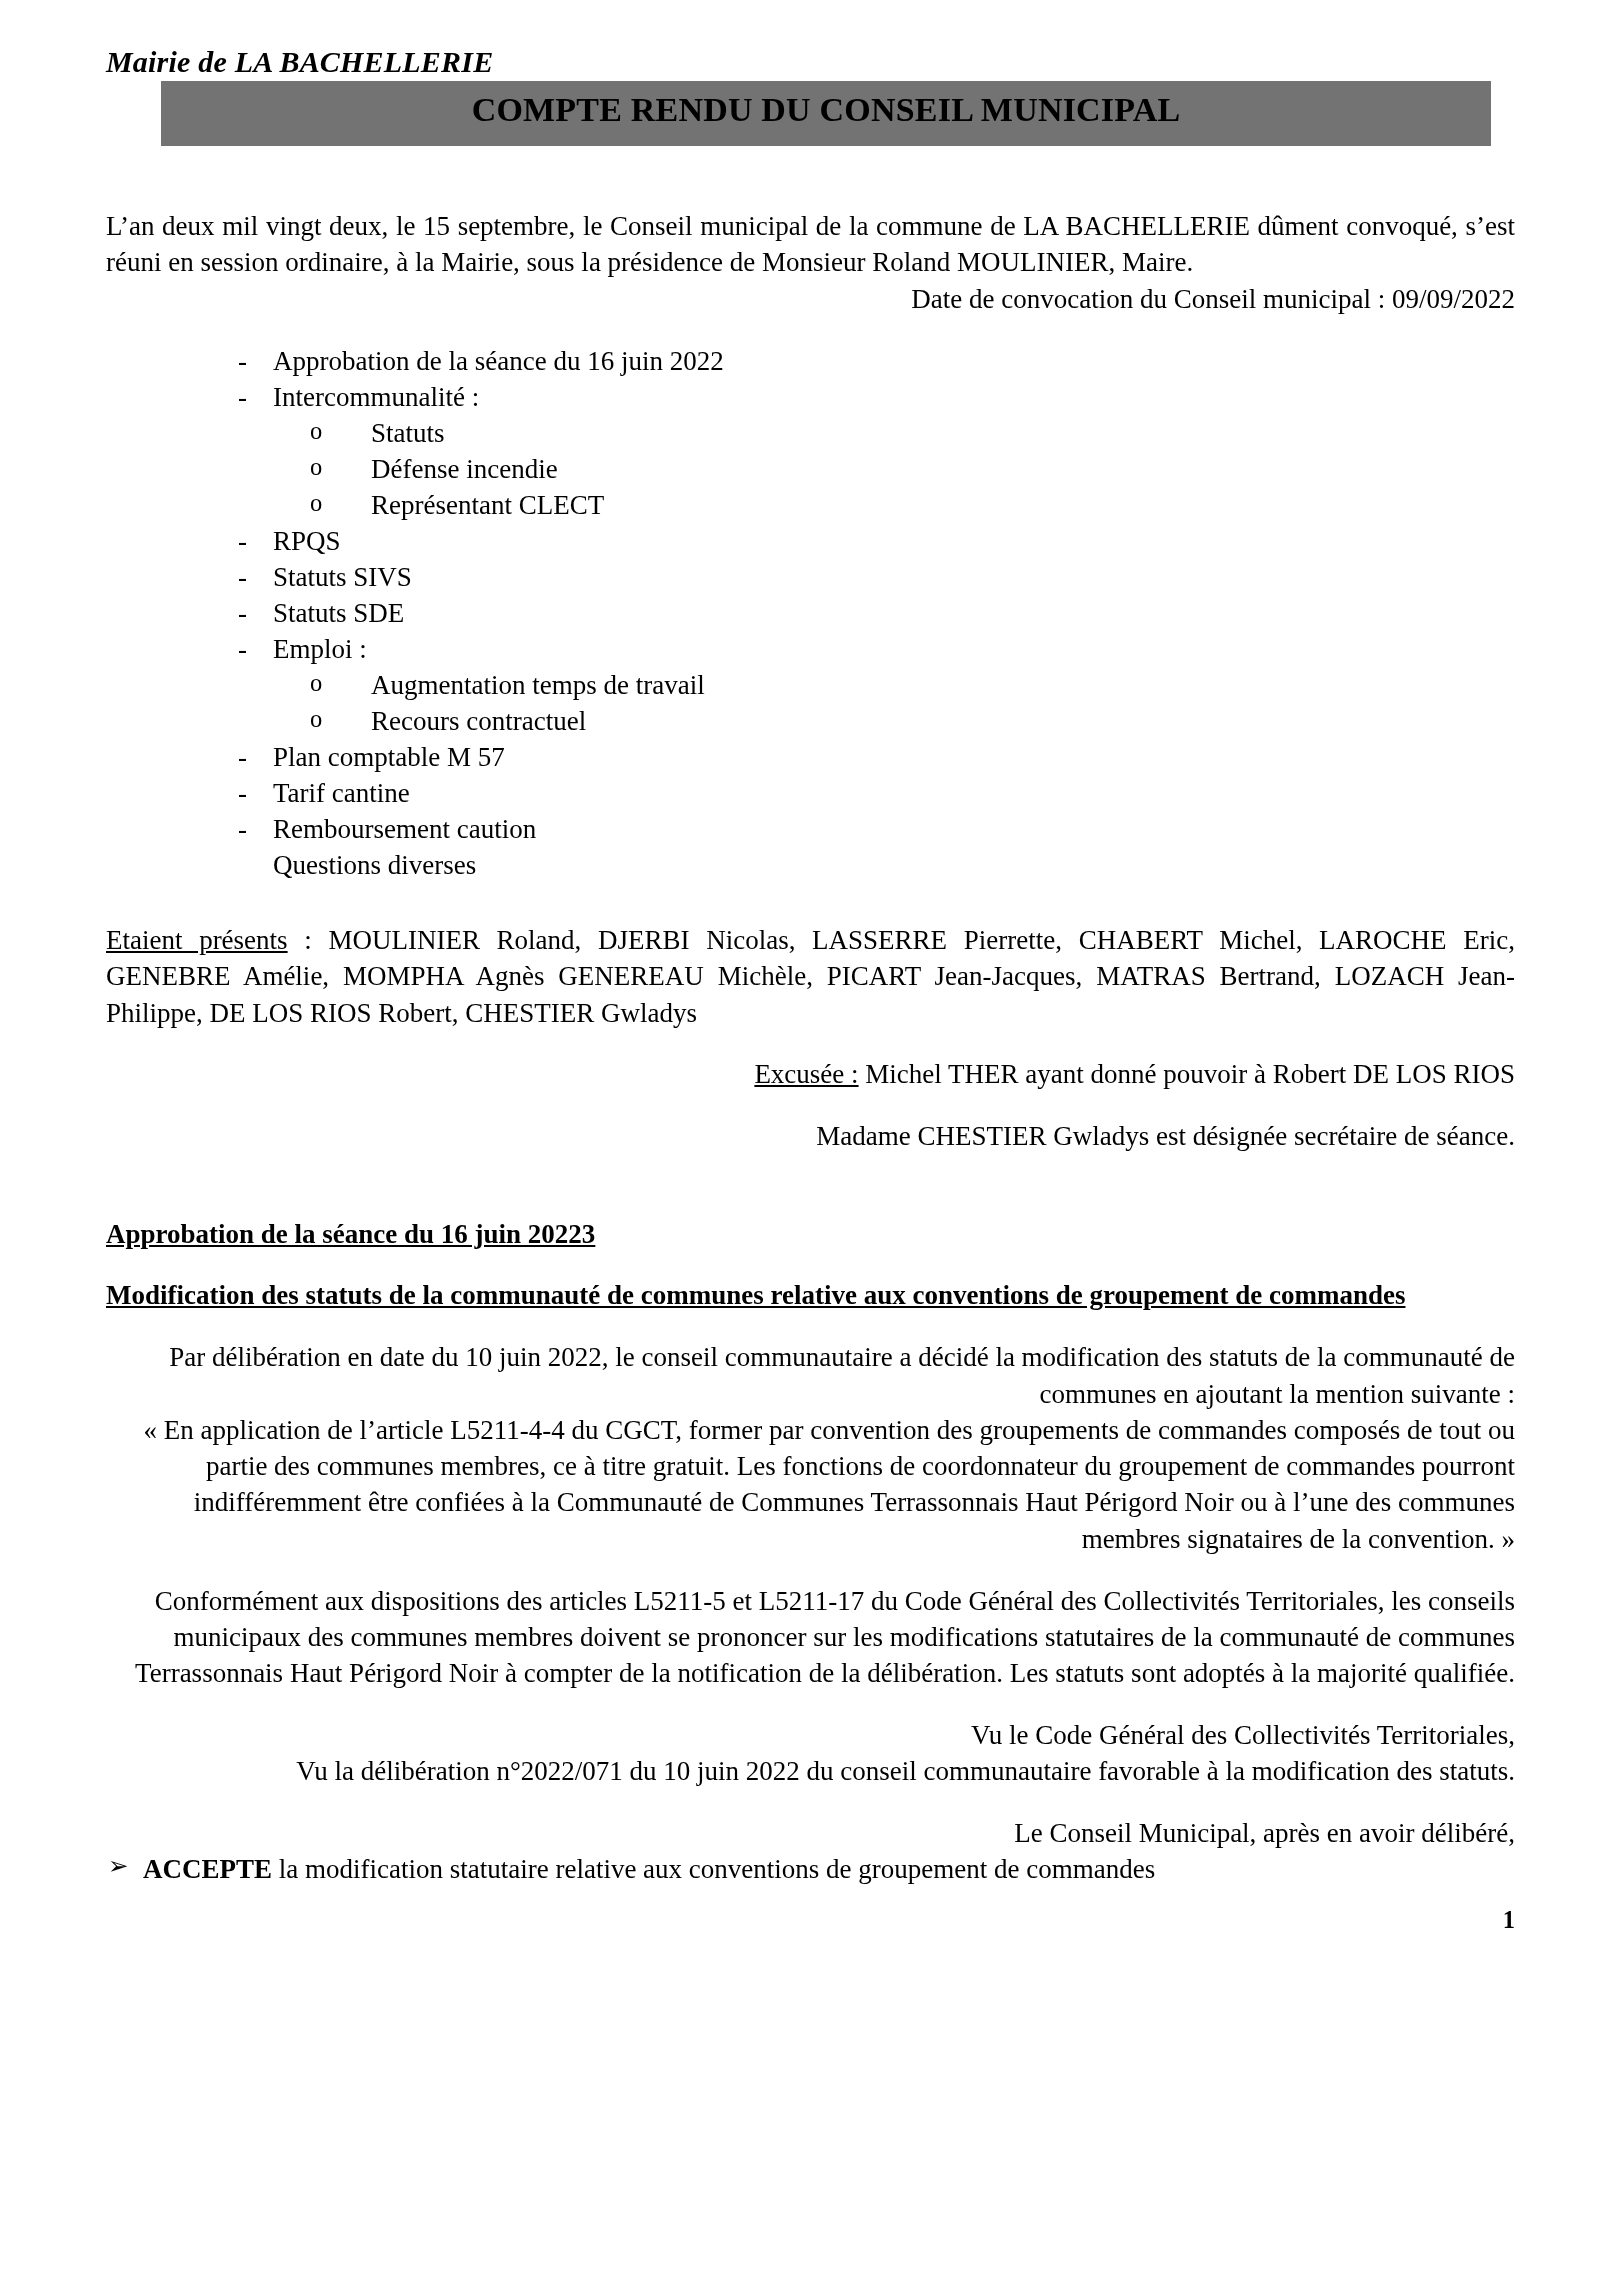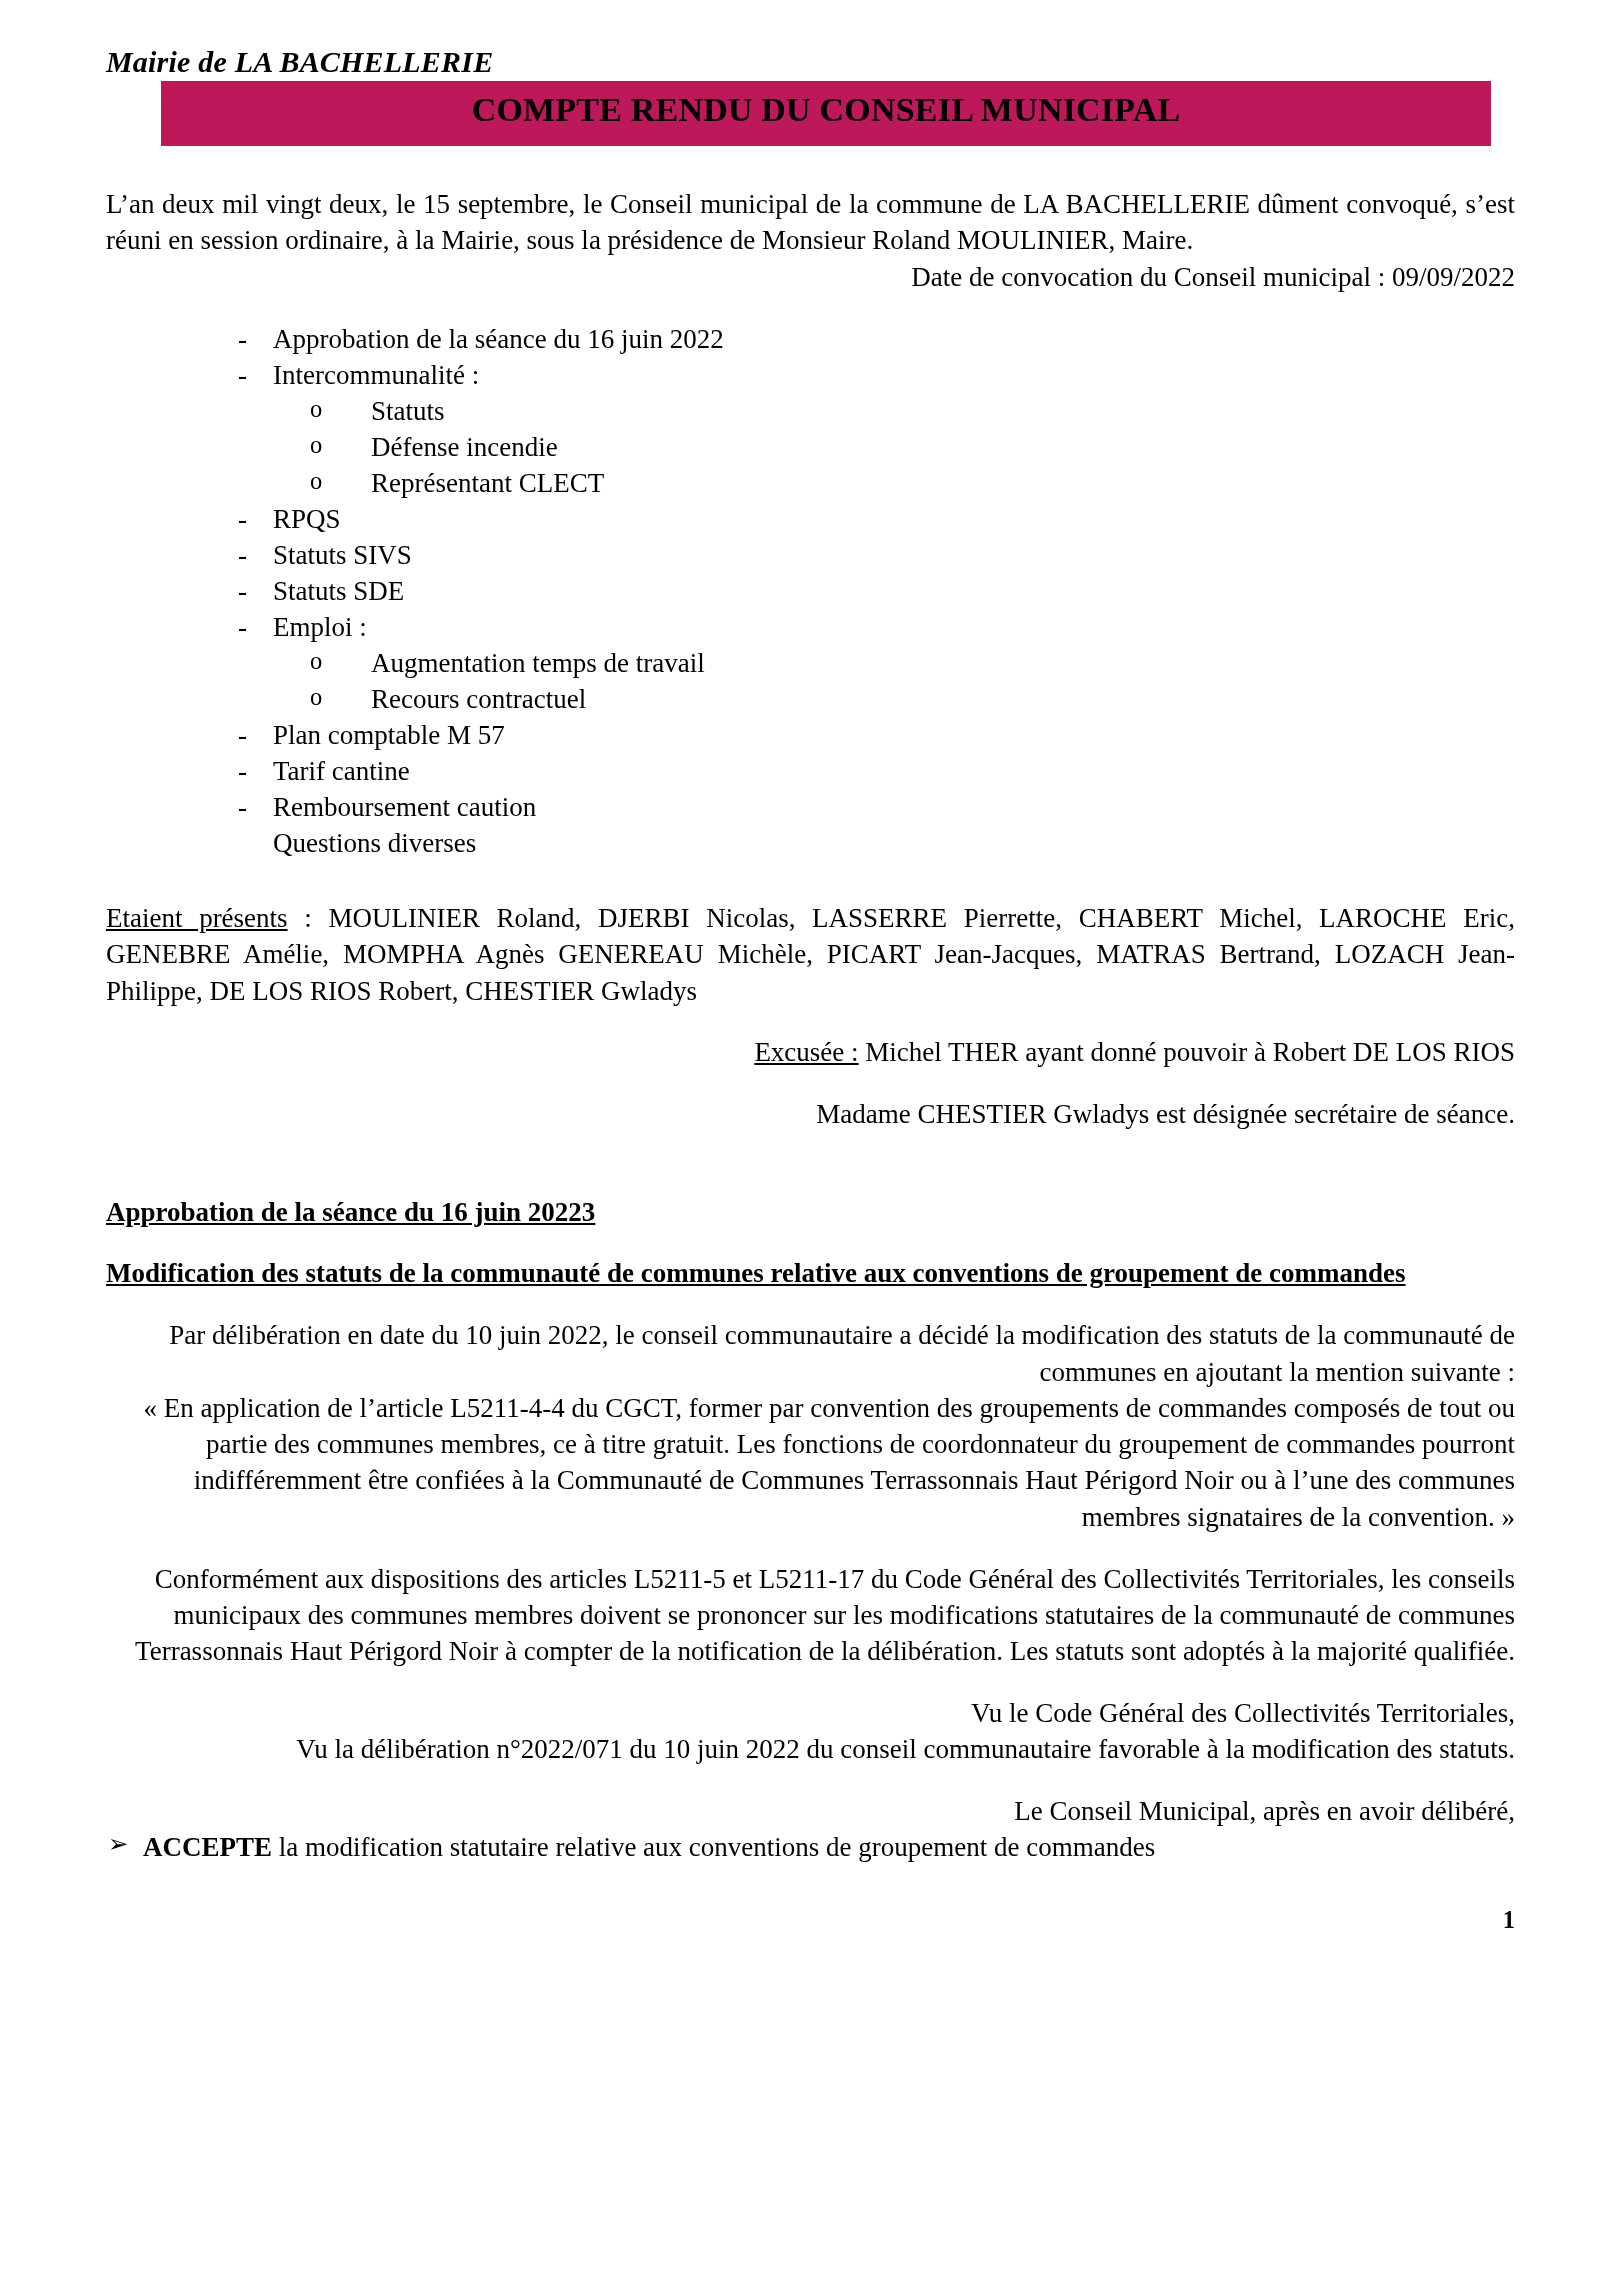--- a/index.html
+++ b/index.html
@@ -24,21 +24,21 @@
   
   .mairie-line {
     font-weight: bold;
     font-style: italic;
     font-size: 30px;
     line-height: 1.12;
     letter-spacing: 0.2px;
     margin: 0 0 2px 0;
   }
   .title-band {
-    background: #be185d;
+    background: #737373;
     margin-left: 55px;
     margin-right: 24px;
     padding: 7.8px 9.8px 13.7px 9.8px;
     text-align: center;
   }
   .title-band .tl {
     font-weight: bold;
     font-size: 34px;
     line-height: 1.28;
     letter-spacing: 0.2px;
@@ -51,21 +51,21 @@
     line-height: 1.345;
     margin: 0;
     text-align: justify;
     text-justify: inter-word;
   }
   .para.nojust { text-align: right; }
   .gap-md { height: 25.5px; }
   .gap-lg { height: 39px; }
   .gap-xl { height: 61px; }
 
-  .intro { margin-top: 15px; }
+  .intro { margin-top: 37px; }
 
   
   .agenda {
     margin: 0;
     padding: 0;
     list-style: none;
   }
   .agenda > li {
     font-size: 27px;
     line-height: 1.335;

